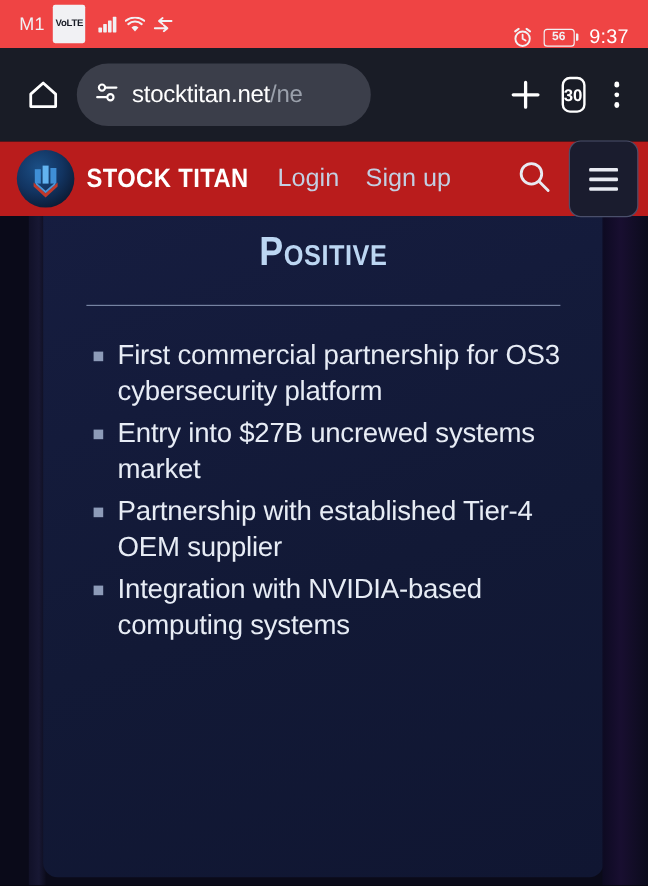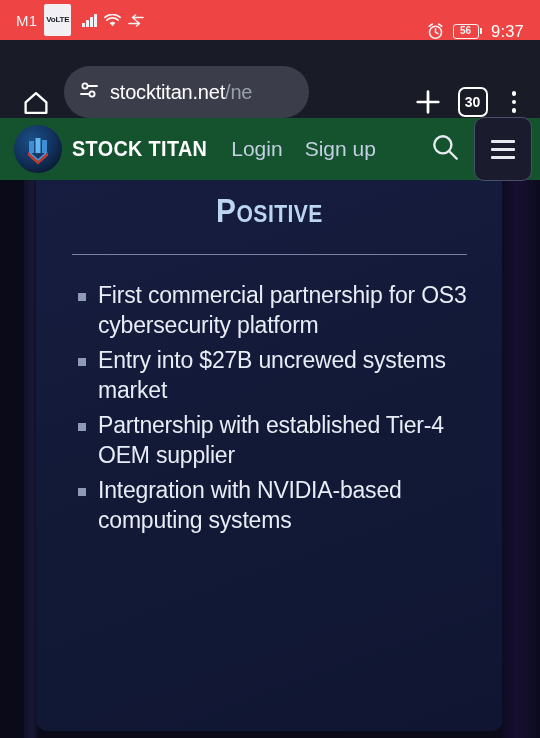--- a/index.html
+++ b/index.html
@@ -37,45 +37,45 @@
     border:1.5px solid #f1f1f4; border-radius:3px; width:26px; height:15px;
     display:flex; align-items:center; justify-content:center;
   }
   .batt-body span{ font-size:10px; font-weight:bold; color:#f1f1f4; line-height:1; }
   .batt-tip{ width:2px; height:6px; background:#f1f1f4; border-radius:0 1px 1px 0; margin-left:1.5px; }
   .clock{ font-size:16.5px; color:#ffffff; letter-spacing:.2px; }
 
   
   .browserbar{
     height:78px; background:#191c26;
-    display:flex; align-items:flex-end; padding:0 14px; gap:0;
+    display:flex; align-items:center; padding:0 14px; gap:0;
   }
   .home-btn{ width:44px; display:flex; justify-content:center; }
   .omnibox{
     flex:0 0 auto; width:245px; height:52px; background:#3b3e4a;
     border-radius:26px; display:flex; align-items:center; padding:0 14px;
     gap:10px; margin-left:6px; overflow:hidden;
   }
   .omnibox .url{
     font-size:20px; color:#ffffff; white-space:nowrap; letter-spacing:-.2px;
   }
   .omnibox .url .dim{ color:#9aa0ab; }
   .chrome-actions{ margin-left:auto; display:flex; align-items:center; gap:14px; }
   .plus-btn, .tabs-btn, .menu-btn{ display:flex; align-items:center; justify-content:center; }
   .tabcount{
-    width:30px; height:30px; border:2.5px solid #ffffff; border-radius:7px;
+    width:20px; height:30px; border:2.5px solid #ffffff; border-radius:7px;
     display:flex; align-items:center; justify-content:center;
     font-size:14px; font-weight:bold; color:#ffffff;
   }
   .kebab{ display:flex; flex-direction:column; gap:4px; padding:4px 10px; }
   .kebab i{ width:4.5px; height:4.5px; border-radius:50%; background:#ffffff; display:block; }
 
   
   .siteheader{
-    position:relative; height:62px; background:#14532d;
+    position:relative; height:62px; background:#b91c1c;
     display:flex; align-items:center; padding:0 0 0 14px; z-index:5;
   }
   .logo-circle{
     width:48px; height:48px; border-radius:50%; flex:0 0 48px;
     background:radial-gradient(circle at 38% 32%, #1b4f86 0%, #123461 45%, #070b18 100%);
     display:flex; align-items:center; justify-content:center; overflow:hidden;
   }
   .brand{
     font-family:"Liberation Sans Narrow","Liberation Sans", sans-serif;
     font-size:22px; font-weight:bold; color:#ffffff; letter-spacing:.4px;

